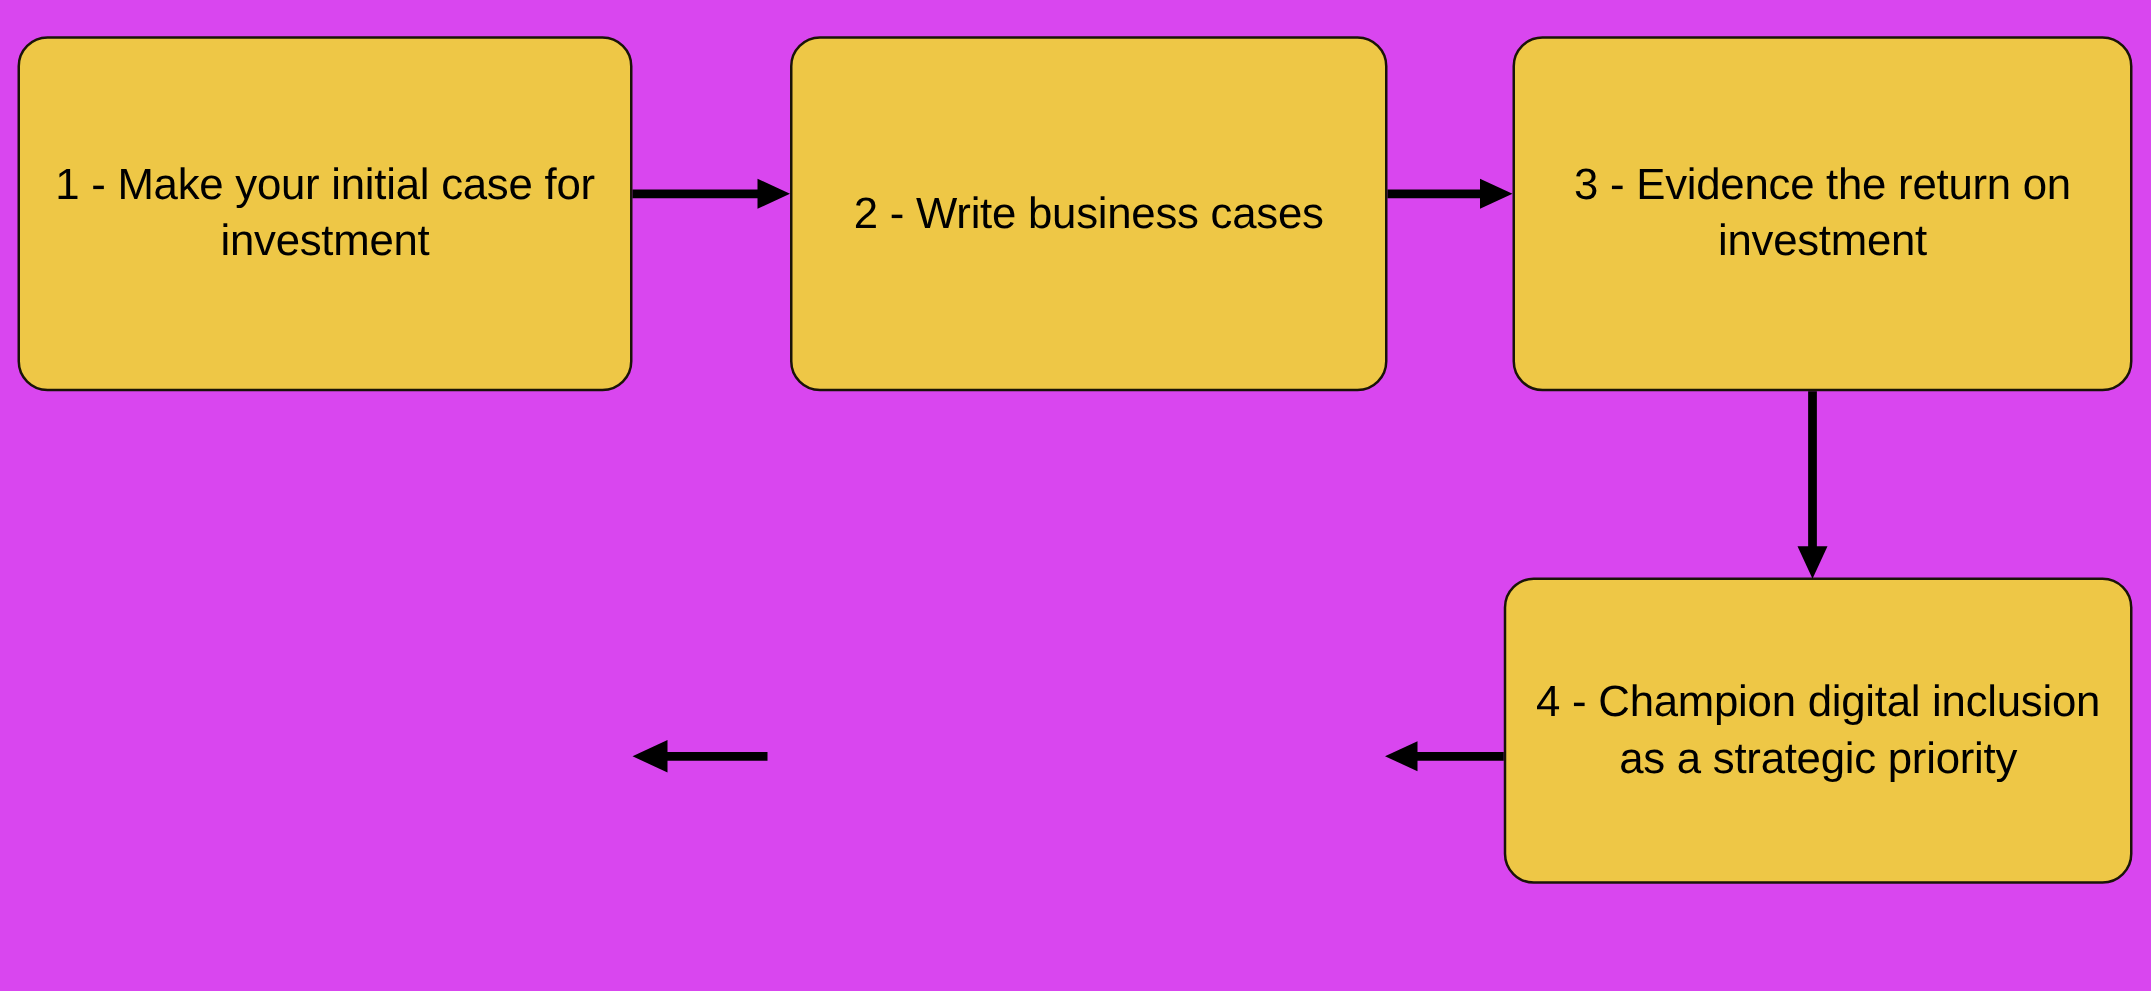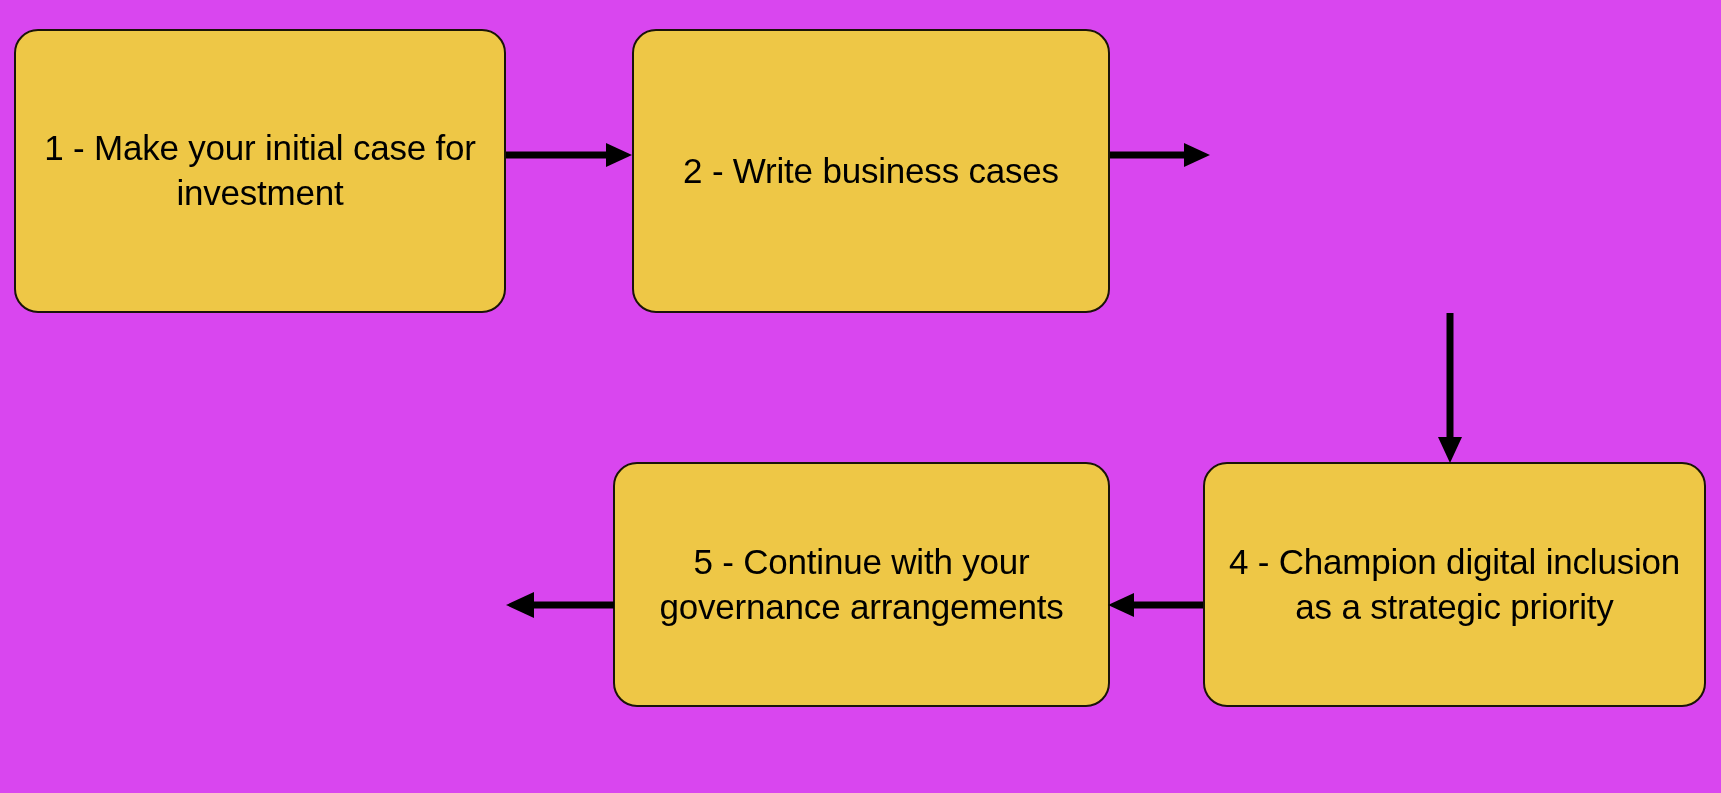--- a/index.html
+++ b/index.html
@@ -53,28 +53,28 @@
 <div id="canvas">
 
   <div class="node" style="left:14px; top:29px; width:492px; height:284px;">
     <span class="node-label">1 - Make your initial case for investment</span>
   </div>
 
   <div class="node" style="left:632px; top:29px; width:478px; height:284px;justify-content:flex-end;">
     <span class="node-label">2 - Write business cases</span>
   </div>
 
+  <div class="node" style="left:1210px; top:29px; width:496px; height:284px;">
+    <span class="node-label">3 - Evidence the return on investment</span>
+  </div>
 
   <div class="node" style="left:1203px; top:462px; width:503px; height:245px;text-align:center;">
     <span class="node-label">4 - Champion digital inclusion as a strategic priority</span>
   </div>
 
-  <div class="node" style="left:613px; top:462px; width:497px; height:245px;">
-    <span class="node-label">5 - Continue with your governance arrangements</span>
-  </div>
 
 
   <div class="edge" style="left:506px; top:135px; width:128px; height:40px;">
     <svg width="128" height="40" viewBox="0 0 128 40">
       <line x1="0" y1="20" x2="104" y2="20" stroke="#000000" stroke-width="7"></line>
       <polygon points="126,20 100,8 100,32" fill="#000000"></polygon>
     </svg>
   </div>
 
   <div class="edge" style="left:1110px; top:135px; width:102px; height:40px;">

